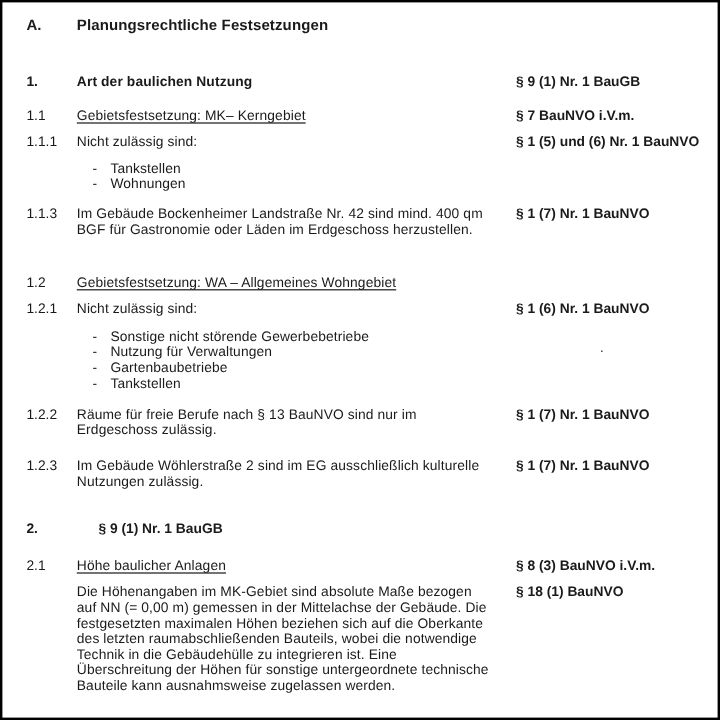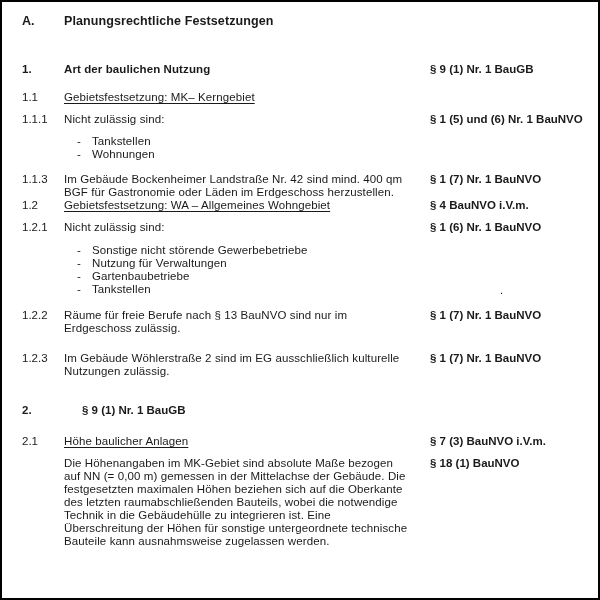--- a/index.html
+++ b/index.html
@@ -22,21 +22,21 @@
   .num{font-size:11.5px;line-height:13px;}
   .body{font-size:11.5px;line-height:13px;letter-spacing:0.1px;}
   .ref{font-size:11.5px;line-height:13px;padding-left:18px;white-space:nowrap;position:relative;font-weight:bold;}
   .b{font-weight:700;}
   .u{text-decoration:underline;text-underline-offset:2px;}
   .hdr .num,.hdr .body{font-size:12.5px;line-height:14px;font-weight:700;}
   .list{margin:0;padding:0 0 0 13px;list-style:none;}
   .list li{display:flex;font-size:11.5px;line-height:13px;letter-spacing:0.1px;}
   .dash{width:15px;flex:0 0 15px;}
   
-  .mt35{margin-top:35px}.mt31{}.mt26{margin-top:26px}
+  .mt35{margin-top:35px}.mt31{margin-top:31px}.mt26{margin-top:26px}
   .mt18{margin-top:18px}.mt17{margin-top:17px}.mt15{margin-top:15px}
   .mt13{margin-top:13px}.mt12{margin-top:12px}.mt10{margin-top:10px}
   .mt9{margin-top:9px}
   .stray{position:absolute;left:498px;top:283px;font-size:11px;line-height:11px;}
 </style>
 </head>
 <body>
 
 <div class="page">
 
@@ -48,20 +48,21 @@
 
   <div class="row mt35">
     <div class="num b">1.</div>
     <div class="body b">Art der baulichen Nutzung</div>
     <div class="ref">§ 9 (1) Nr. 1 BauGB</div>
   </div>
 
   <div class="row mt15">
     <div class="num">1.1</div>
     <div class="body"><span class="u">Gebietsfestsetzung: MK– Kerngebiet</span></div>
+    <div class="ref">§ 7 BauNVO i.V.m.</div>
   </div>
 
   <div class="row mt9">
     <div class="num">1.1.1</div>
     <div class="body">Nicht zulässig sind:</div>
     <div class="ref">§ 1 (5) und (6) Nr. 1 BauNVO</div>
   </div>
 
   <div class="row mt9">
     <div class="num"></div>
@@ -80,21 +81,20 @@
 
   <div class="row mt12">
     <div class="num">1.1.3</div>
     <div class="body">Im Gebäude Bockenheimer Landstraße Nr. 42 sind mind. 400 qm BGF für Gastronomie oder Läden im Erdgeschoss herzustellen.</div>
     <div class="ref">§ 1 (7) Nr. 1 BauNVO</div>
   </div>
 
   <div class="row mt31">
     <div class="num">1.2</div>
     <div class="body"><span class="u">Gebietsfestsetzung: WA – Allgemeines Wohngebiet</span></div>
-    <div class="ref">§ 4 BauNVO i.V.m.</div>
   </div>
 
   <div class="row mt9">
     <div class="num">1.2.1</div>
     <div class="body">Nicht zulässig sind:</div>
     <div class="ref">§ 1 (6) Nr. 1 BauNVO</div>
   </div>
 
   <div class="row mt10">
     <div class="num"></div>
@@ -132,21 +132,21 @@
   </div>
 
   <div class="row mt26">
     <div class="num b">2.</div>
     <div class="ref">§ 9 (1) Nr. 1 BauGB</div>
   </div>
 
   <div class="row mt18">
     <div class="num">2.1</div>
     <div class="body"><span class="u">Höhe baulicher Anlagen</span></div>
-    <div class="ref">§ 7 (3) BauNVO i.V.m.</div>
+    <div class="ref">§ 8 (3) BauNVO i.V.m.</div>
   </div>
 
   <div class="row mt9">
     <div class="num"></div>
     <div class="body">Die Höhenangaben im MK-Gebiet sind absolute Maße bezogen auf NN (= 0,00 m) gemessen in der Mittelachse der Gebäude. Die festgesetzten maximalen Höhen beziehen sich auf die Oberkante des letzten raumabschließenden Bauteils, wobei die notwendige Technik in die Gebäudehülle zu integrieren ist. Eine Überschreitung der Höhen für sonstige untergeordnete technische Bauteile kann ausnahmsweise zugelassen werden.</div>
     <div class="ref">§ 18 (1) BauNVO</div>
   </div>
 
   <span class="stray">.</span>
 

